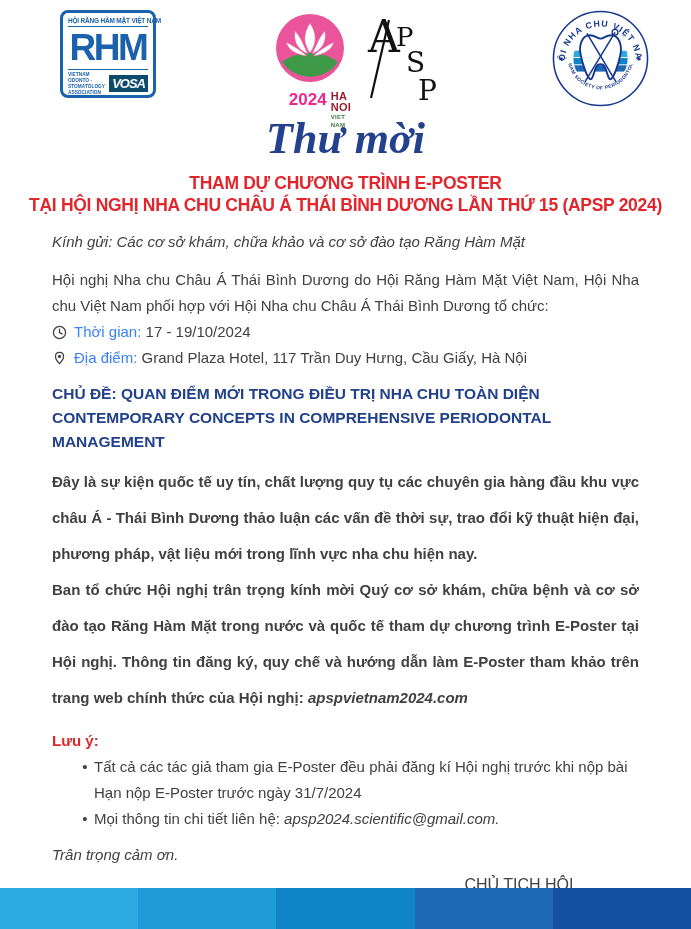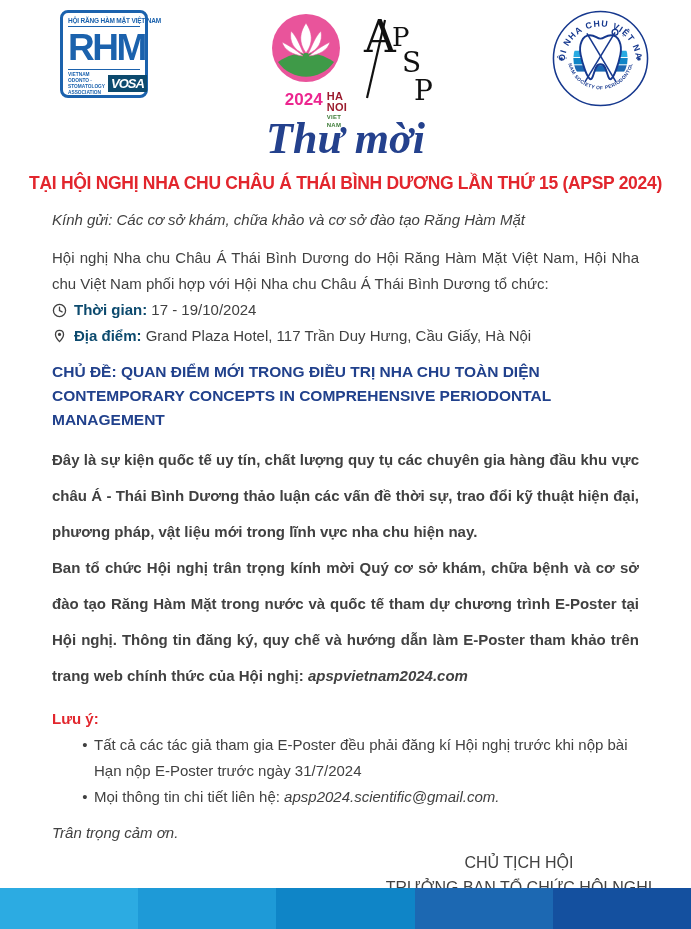--- a/index.html
+++ b/index.html
@@ -6,21 +6,21 @@
   html,body { background:#ffffff; }
   body {
     width:691px; height:929px; position:relative; overflow:hidden;
     font-family:"Liberation Sans", sans-serif; color:#414141;
   }
 
   
   .header { display:flex; justify-content:space-between; align-items:flex-start;
             padding:10px 42px 0 60px; height:104px; }
 
-  .vosa-logo { width:88px; height:88px; border:3px solid #1B62AD; border-radius:8px;
+  .vosa-logo { width:96px; height:88px; border:3px solid #1B62AD; border-radius:8px;
                background:#fff; padding:4px 5px 3px; display:flex; flex-direction:column; }
   .vosa-top { font-size:6.5px; font-weight:bold; color:#1B62AD; text-align:center;
               white-space:nowrap; border-bottom:1.5px solid #1B62AD; padding-bottom:2px; letter-spacing:-0.2px;}
   .vosa-mid { font-size:37px; font-weight:bold; color:#1B62AD; text-align:center;
               line-height:42px; letter-spacing:-2.5px; flex:1; }
   .vosa-bottom { display:flex; align-items:center; gap:3px; border-top:1.5px solid #1B62AD; padding-top:2px;}
   .vosa-sub { font-size:4.8px; color:#1B62AD; font-weight:bold; line-height:1.25; flex:1; }
   .vosa-badge { background:#0c4a6e; color:#fff; font-size:13px; font-weight:bold;
                 font-style:italic; padding:1px 3px; letter-spacing:-1px; }
 
@@ -43,21 +43,21 @@
     font-size:17.5px; line-height:22px; margin-top:9px; letter-spacing:-0.3px; }
 
   .content { margin:0 52px; font-size:15px; }
 
   .salutation { font-style:italic; margin-top:13px; line-height:26px; }
 
   .intro { margin-top:12px; line-height:26px; text-align:justify; }
 
   .info-row { display:flex; align-items:center; gap:7px; line-height:26px; }
   .info-icon { display:inline-flex; width:15px; height:15px; flex:0 0 15px; }
-  .info-label { font-weight:bold; color:#0c4a6e; }
+  .info-label { font-weight:normal; color:#3b82f6; }
 
   .theme-heading { color:#21418C; font-weight:bold;
     font-size:15.5px; line-height:24px; margin-top:11px; }
 
   .body-par { text-align:justify; line-height:36px;font-weight:bold; }
   .body-par.first { margin-top:10px; }
   .link-italic { font-style:italic; }
 
   .notes-label { color:#E2262D; font-weight:bold; margin-top:12px; line-height:26px; }
   .bullet-row { display:flex; line-height:26px; margin-left:24px; }
@@ -146,20 +146,21 @@
       <textPath href="#arcBottom" startOffset="50%" text-anchor="middle">VIETNAM SOCIETY OF PERIODONTOLOGY</textPath>
     </text>
     <text x="7" y="53" font-size="6" fill="#16388E">✱</text>
     <text x="87" y="53" font-size="6" fill="#16388E">✱</text>
   </svg>
 </div>
 
 <div class="script-title">Thư mời</div>
 
 <div class="red-heading">
+  <div>THAM DỰ CHƯƠNG TRÌNH E-POSTER</div>
   <div>TẠI HỘI NGHỊ NHA CHU CHÂU Á THÁI BÌNH DƯƠNG LẦN THỨ 15 (APSP 2024)</div>
 </div>
 
 <div class="content">
 
   <div class="salutation">Kính gửi: Các cơ sở khám, chữa khảo và cơ sở đào tạo Răng Hàm Mặt</div>
 
   <div class="intro">Hội nghị Nha chu Châu Á Thái Bình Dương do Hội Răng Hàm Mặt Việt Nam, Hội Nha chu Việt Nam phối hợp với Hội Nha chu Châu Á Thái Bình Dương tổ chức:</div>
 
   <div class="info-row">

